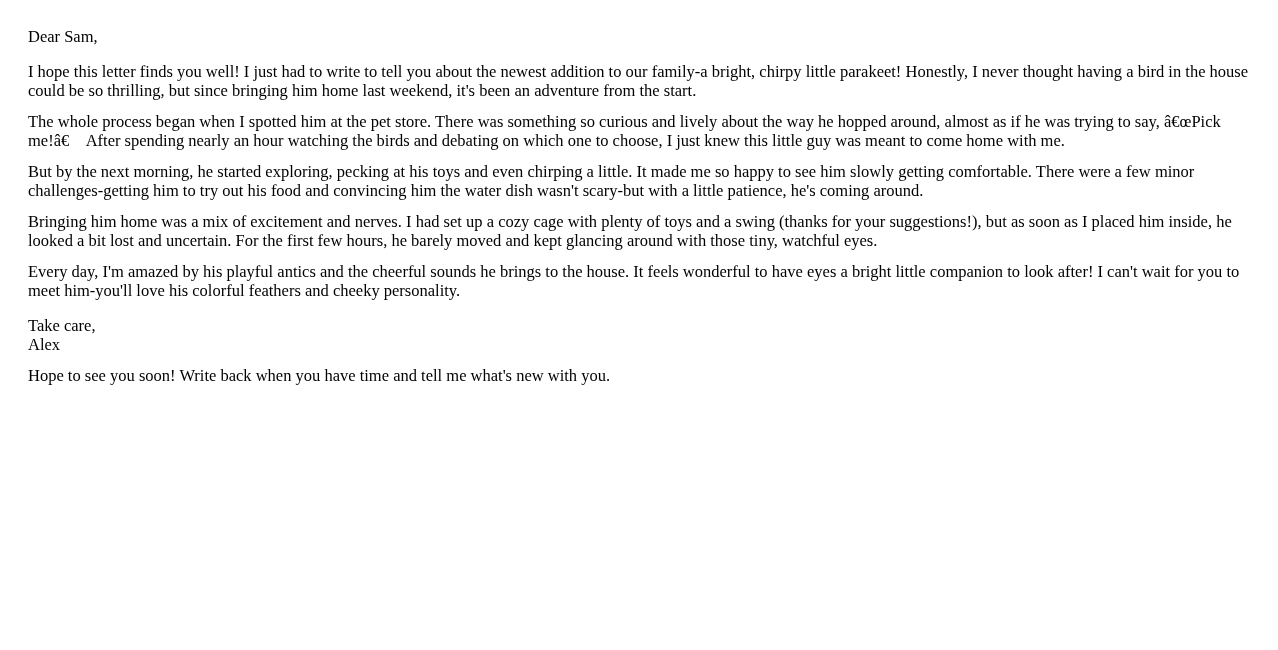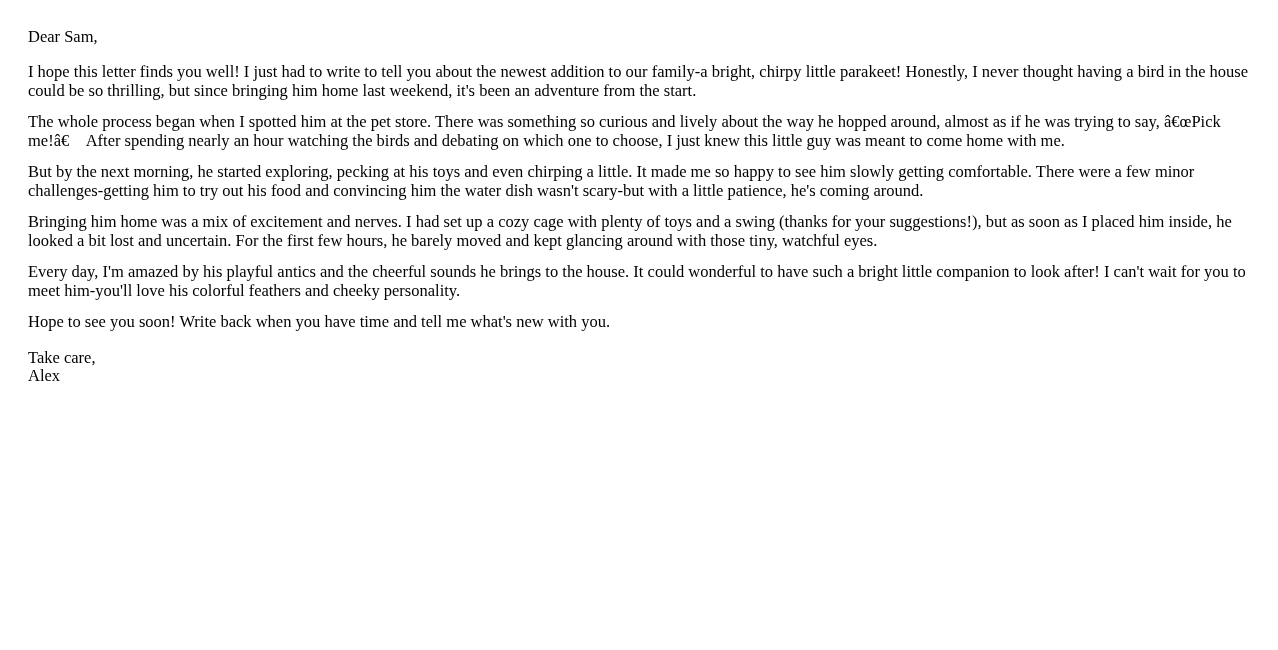--- a/index.html
+++ b/index.html
@@ -40,17 +40,17 @@
 </style>
 </head>
 <body>
 
 <div class="letter">
   <p class="para salutation">Dear Sam,</p>
   <p class="para">I hope this letter finds you well! I just had to write to tell you about the newest addition to our family-a bright, chirpy little parakeet! Honestly, I never thought having a bird in the house could be so thrilling, but since bringing him home last weekend, it's been an adventure from the start.</p>
   <p class="para">The whole process began when I spotted him at the pet store. There was something so curious and lively about the way he hopped around, almost as if he was trying to say, â€œPick me!â€ After spending nearly an hour watching the birds and debating on which one to choose, I just knew this little guy was meant to come home with me.</p>
   <p class="para">But by the next morning, he started exploring, pecking at his toys and even chirping a little. It made me so happy to see him slowly getting comfortable. There were a few minor challenges-getting him to try out his food and convincing him the water dish wasn't scary-but with a little patience, he's coming around.</p>
   <p class="para">Bringing him home was a mix of excitement and nerves. I had set up a cozy cage with plenty of toys and a swing (thanks for your suggestions!), but as soon as I placed him inside, he looked a bit lost and uncertain. For the first few hours, he barely moved and kept glancing around with those tiny, watchful eyes.</p>
-  <p class="para">Every day, I'm amazed by his playful antics and the cheerful sounds he brings to the house. It could wonderful to have such a bright little companion to look after! I can't wait for you to meet him-you'll love his colorful feathers and cheeky personality.</p>
-  <p class="para">Hope to see you soon! Write back when you have time and tell me what's new with you.</p>
+  <p class="para">Every day, I'm amazed by his playful antics and the cheerful sounds he brings to the house. It feels wonderful to have eyes a bright little companion to look after! I can't wait for you to meet him-you'll love his colorful feathers and cheeky personality.</p>
   <p class="para signoff">Take care,
 Alex</p>
+  <p class="para">Hope to see you soon! Write back when you have time and tell me what's new with you.</p>
 </div>
 
 </body></html>

